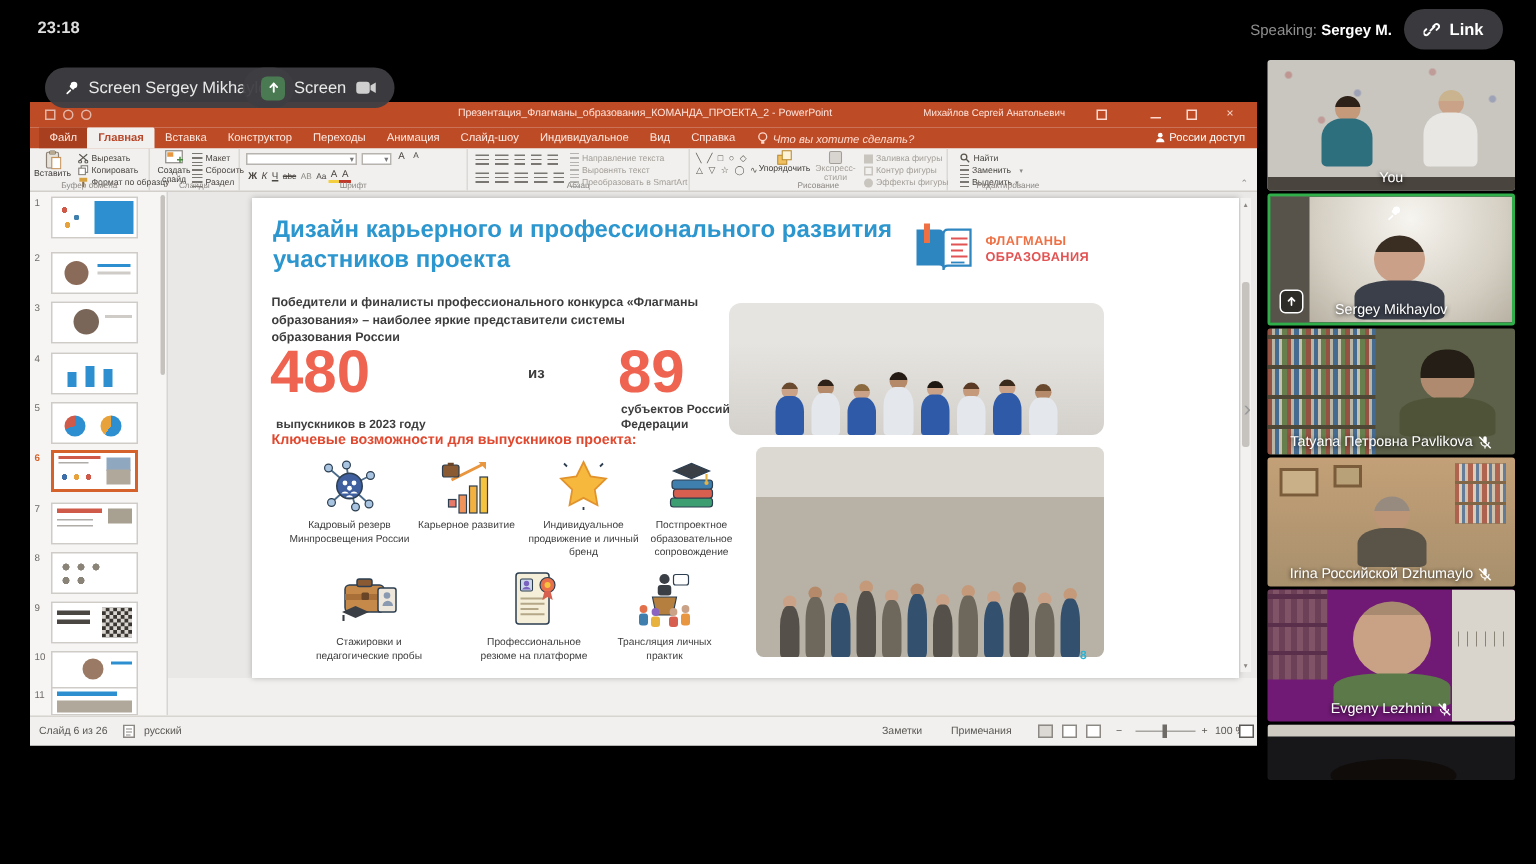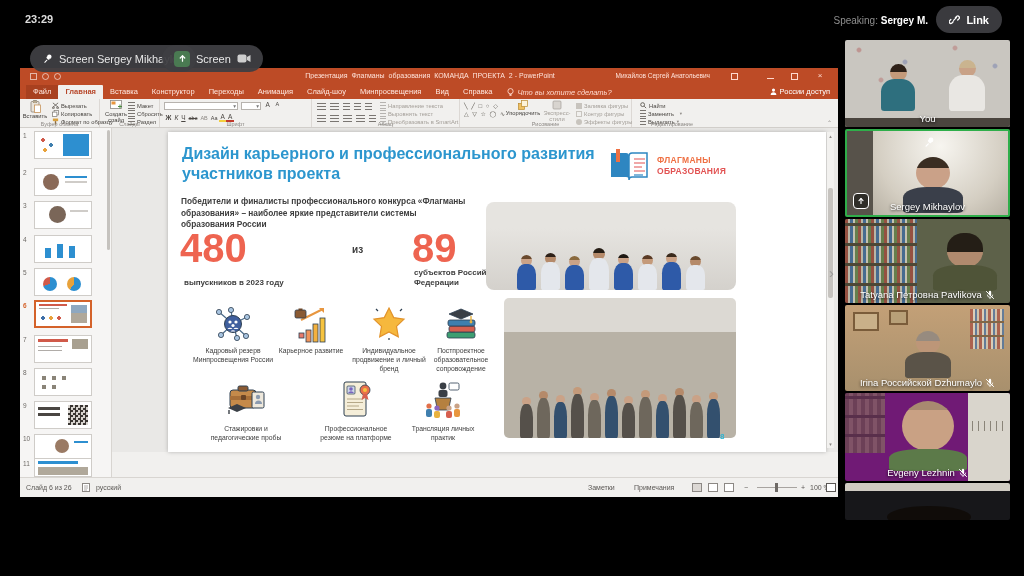--- a/index.html
+++ b/index.html
@@ -101,21 +101,21 @@
   .tshare {position:absolute;left:6px;bottom:6px;width:16px;height:16px;border:1.5px solid #fff;border-radius:4px;
     background:rgba(0,0,0,.45);display:flex;align-items:center;justify-content:center;}
   #collapse {position:absolute;left:829px;top:264px;font-size:15px;color:#9a9a9a;z-index:6;}
   
   #btoolbar {position:absolute;left:0;top:520px;width:1024px;height:56px;background:#000;}
 </style>
 </head>
 <body>
 
 <div id="topbar">
-  <span id="clock">23:29</span>
+  <span id="clock">23:18</span>
   <span id="speaking"><span class="pre">Speaking:</span>&nbsp;<span class="nm">Sergey M.</span></span>
   <div id="linkbtn">
     <svg width="11" height="11" viewBox="0 0 12 12">
         <g fill="none" stroke="#fff" stroke-width="1.4" stroke-linecap="round">
           <path d="M5 7l3-3"></path>
           <path d="M4.5 8.5L3 10a1.8 1.8 0 01-2.5-2.5L2 6"></path>
           <path d="M7.5 3.5L9 2a1.8 1.8 0 012.5 2.5L10 6" transform="translate(-0.5 0.5)"></path>
         </g>
       </svg>
     <span>Link</span>
@@ -163,21 +163,21 @@
   </div>
 
   <div id="tabsrow">
     <span class="rtab" style="background:#a8401f">Файл</span>
     <span class="rtab sel">Главная</span>
     <span class="rtab">Вставка</span>
     <span class="rtab">Конструктор</span>
     <span class="rtab">Переходы</span>
     <span class="rtab">Анимация</span>
     <span class="rtab">Слайд-шоу</span>
-    <span class="rtab">Минпросвещения</span>
+    <span class="rtab">Индивидуальное</span>
     <span class="rtab">Вид</span>
     <span class="rtab">Справка</span>
     <span id="tellme">
       <svg width="7" height="9" viewBox="0 0 8 10">
           <circle cx="4" cy="3.5" r="3" fill="none" stroke="#ffd9cd" stroke-width="1"></circle>
           <rect x="2.8" y="6.8" width="2.4" height="2" fill="#ffd9cd"></rect>
         </svg>
       <span>Что вы хотите сделать?</span>
     </span>
   </div>
@@ -452,20 +452,21 @@
           <div class="l1">ФЛАГМАНЫ</div>
           <div class="l2">ОБРАЗОВАНИЯ</div>
         </div>
       </div>
       <div id="sintro">Победители и финалисты профессионального конкурса «Флагманы образования» – наиболее яркие представители системы образования России</div>
       <div class="bignum" style="left:12px;top:96px">480</div>
       <span id="siz">из</span>
       <div class="bignum" style="left:244px;top:96px">89</div>
       <div class="statlab" style="left:16px;top:146px;width:130px">выпускников в 2023 году</div>
       <div class="statlab" style="left:246px;top:136px;width:120px">субъектов Российской Федерации</div>
+      <div id="skey">Ключевые возможности для выпускников проекта:</div>
 
       <div class="feat" style="left:24px;top:172px">
         <svg width="40" height="40" viewBox="0 0 40 40">
           <g stroke="#4a6b8a" stroke-width="1.2" fill="none">
               <path d="M20 20L6 8M20 20l14-7M20 20L8 31M20 20l13 12M20 20l-2-14M20 20l4 14"></path>
             </g>
           <circle cx="20" cy="20" r="8.5" fill="#3f5f9e" stroke="#2c3e50"></circle>
           <g fill="#fff">
               <circle cx="17" cy="18" r="1.6"></circle>
               <circle cx="23" cy="18" r="1.6"></circle>

